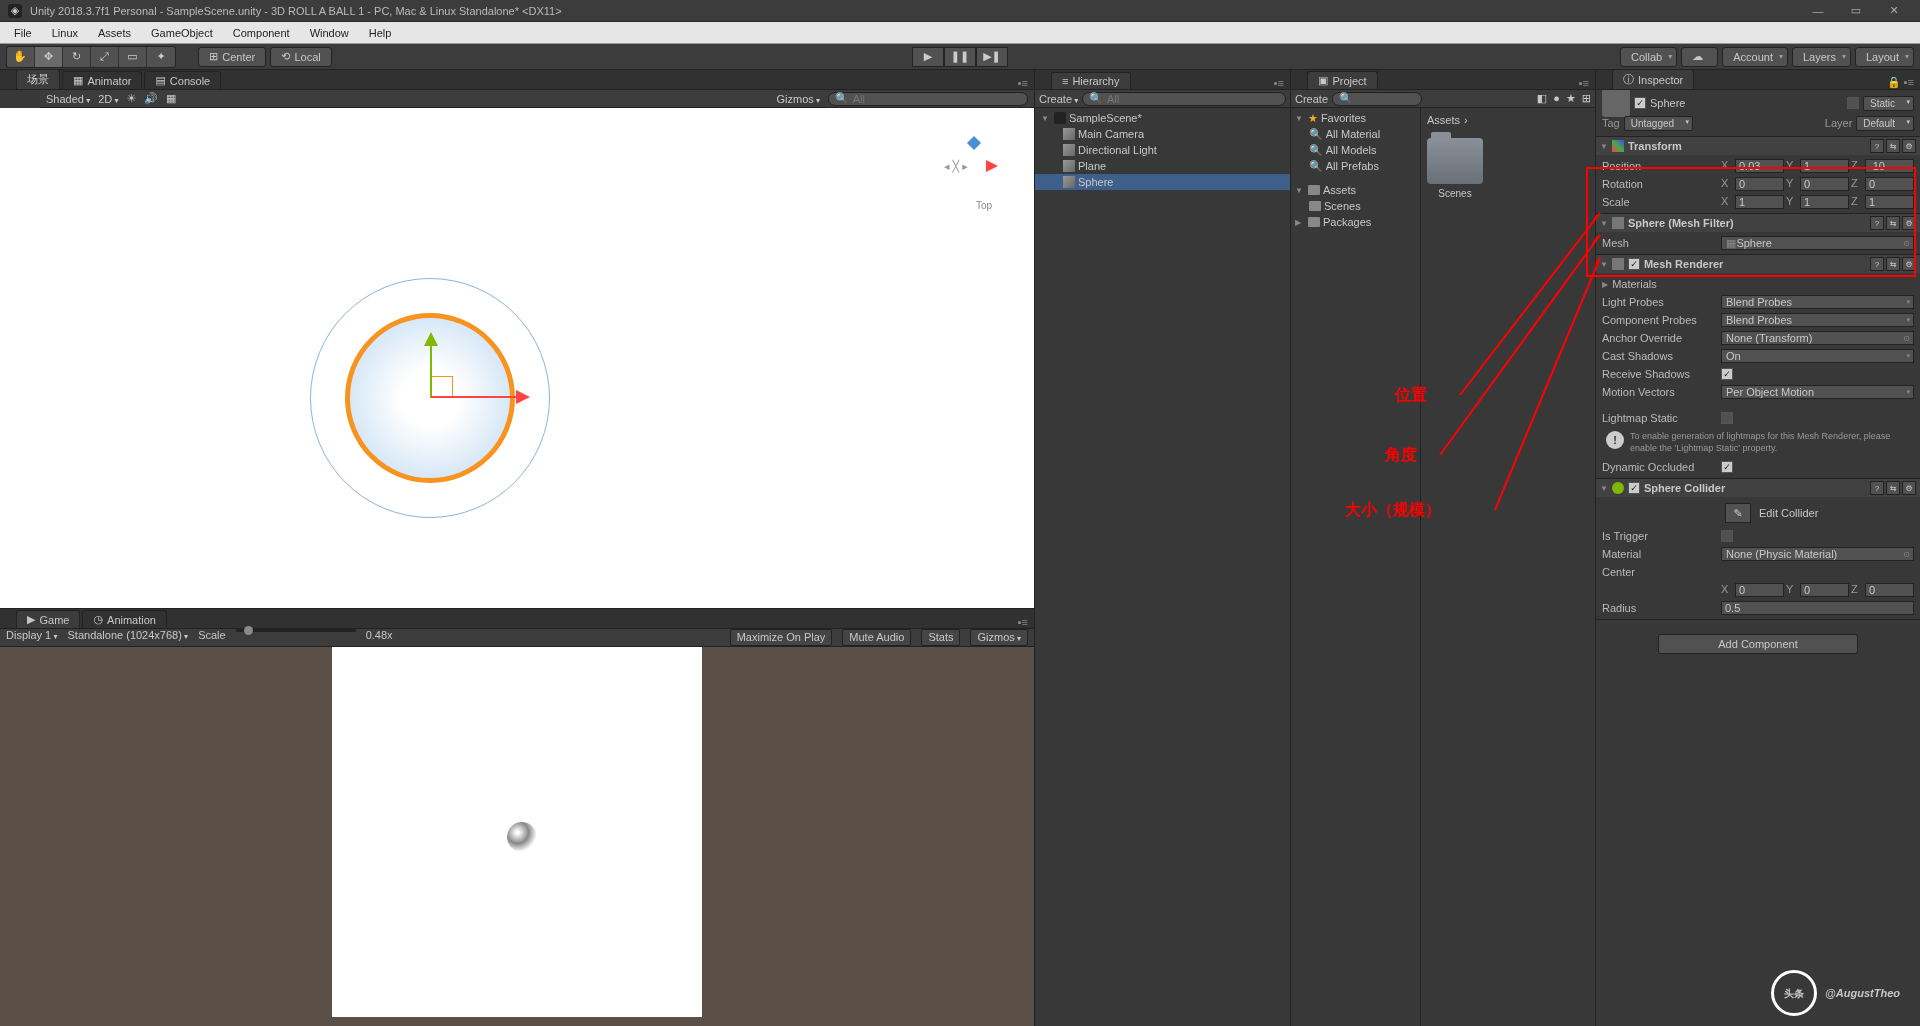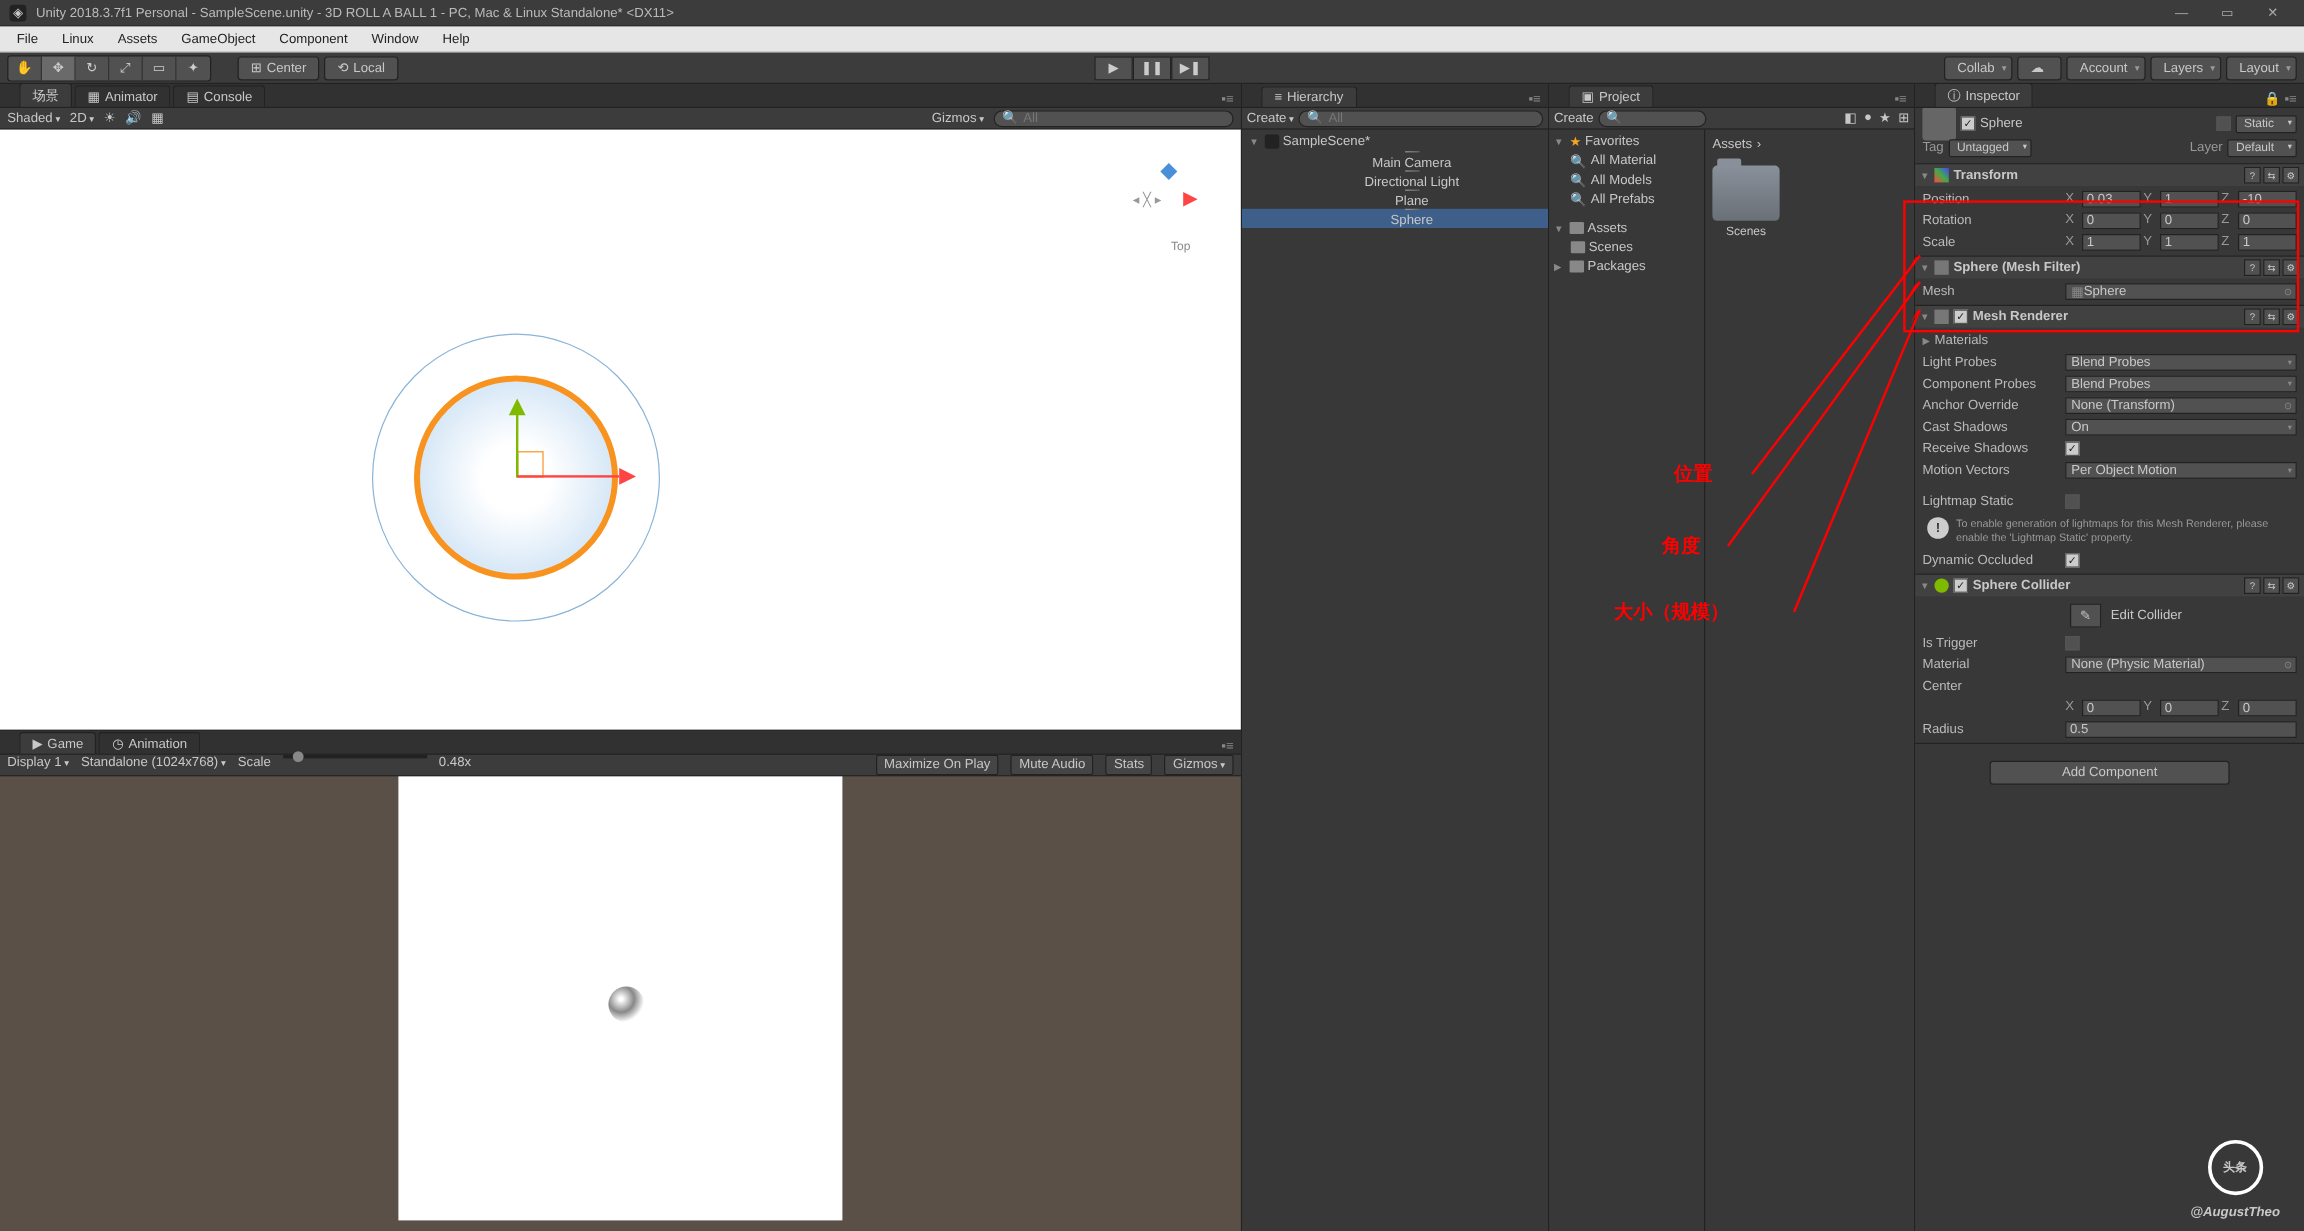--- a/index.html
+++ b/index.html
@@ -37,21 +37,21 @@
 .proj-col { width:305px; background:#383838; border-right:1px solid #222; display:flex; flex-direction:column;}
 .insp-col { flex:1; background:#383838; display:flex; flex-direction:column;}
 
 
 .tab-row { height:20px; background:#313131; display:flex; align-items:flex-end; padding-left:16px; border-bottom:1px solid #222;}
 .tab { padding:2px 10px; background:#3c3c3c; border:1px solid #222; border-bottom:none; border-radius:3px 3px 0 0; margin-right:2px; color:#ccc; display:flex;align-items:center; gap:4px;}
 .tab.inactive{ background:#313131; color:#888;}
 .tab-row .opts{margin-left:auto; padding:0 6px; color:#888;}
 
 
-.scene-tb { height:18px; background:#3c3c3c; display:flex; align-items:center; padding:0 6px; gap:8px; border-bottom:1px solid #222; font-size:10px; color:#aaa;}
+.scene-tb { height:18px; background:#3c3c3c; display:flex; align-items:center; padding:0 6px; gap:8px; border-bottom:1px solid #222; font-size:10px; color:#aaa;margin-left:40px;}
 .scene-tb .dd::after{content:" ▾"; font-size:8px;}
 .scene-tb .sep{flex:1;}
 .search{ background:#515151; border:1px solid #222; border-radius:8px; height:14px; width:200px; padding:0 6px; display:flex;align-items:center;}
 
 
 .scene-view { flex:1; background:#fff; position:relative; overflow:hidden;}
 .scene-view .circle-outer{ position:absolute; left:310px; top:170px; width:240px; height:240px; border:1px solid #8ab4d8; border-radius:50%;}
 .scene-view .circle-sphere{ position:absolute; left:345px; top:205px; width:170px; height:170px; border:5px solid #f7931e; border-radius:50%; background:radial-gradient(circle at 50% 50%, #fff 25%, #cfe3f5 80%);}
 .scene-view .g-vert{position:absolute; left:430px; top:235px; width:2px; height:55px; background:#7fba00;}
 .scene-view .g-arrow{position:absolute; left:424px; top:224px; width:0;height:0;border-left:7px solid transparent;border-right:7px solid transparent;border-bottom:14px solid #7fba00;}
@@ -78,21 +78,21 @@
 .h-tb{height:18px; background:#3c3c3c; display:flex;align-items:center; padding:0 4px; gap:4px; border-bottom:1px solid #222; font-size:10px;}
 .h-tb .create::after{content:" ▾"; font-size:8px;}
 .h-tb .search{flex:1; width:auto;}
 .tree{flex:1; overflow:auto; padding:2px 0;}
 .tree-item{ height:16px; display:flex; align-items:center; padding-left:6px; gap:3px;}
 .tree-item.sel{ background:#3e5f8a;}
 .tree-item .arr{width:10px; color:#888; font-size:8px;}
 .tree-item .ico{width:12px;height:12px; display:inline-block;}
 .ico.unity{ background:#222; border-radius:2px;}
 .ico.cube{ background:linear-gradient(135deg,#999,#666); }
-.tree-item.child{padding-left:28px;flex-direction:column;}
+.tree-item.child{padding-left:28px;}
 
 
 .proj-tb{height:18px; background:#3c3c3c; display:flex;align-items:center; padding:0 4px; gap:4px; border-bottom:1px solid #222; font-size:10px;}
 .proj-tb .icos{margin-left:auto; display:flex; gap:6px; color:#888;}
 .proj-body{flex:1; display:flex;}
 .proj-tree{width:130px; border-right:1px solid #222; padding:2px 0;}
 .proj-item{height:16px; display:flex;align-items:center; padding-left:4px; gap:3px;}
 .proj-item .arr{width:10px; font-size:8px; color:#888;}
 .proj-item .star{color:#f5a623;}
 .proj-item.child{padding-left:18px;}
@@ -141,21 +141,21 @@
 .edit-coll{display:flex; align-items:center; gap:8px; padding:4px 0;}
 .edit-btn{width:26px;height:20px; background:#515151; border:1px solid #222; display:flex;align-items:center;justify-content:center;}
 .add-comp{margin:14px auto; width:200px; height:20px; background:#515151; border:1px solid #222; border-radius:3px; display:flex;align-items:center;justify-content:center;}
 
 
 .red-box{position:absolute; border:2px solid #f00; pointer-events:none;}
 .red-txt{position:absolute; color:#f00; font-weight:bold; font-size:16px; font-family:"Microsoft YaHei",sans-serif;}
 svg.red-lines{position:absolute; top:0; left:0; pointer-events:none;}
 
 
-.wm{position:absolute; right:20px; bottom:10px; font-size:42px; color:rgba(255,255,255,0.85); font-style:italic; font-weight:bold; display:flex;align-items:center; gap:8px;flex-direction:column;}
+.wm{position:absolute; right:20px; bottom:10px; font-size:42px; color:rgba(255,255,255,0.85); font-style:italic; font-weight:bold; display:flex;align-items:center; gap:8px;}
 .wm .bubble{width:46px;height:46px; border:3px solid #fff; border-radius:50%; display:flex;align-items:center;justify-content:center; font-size:10px; font-style:normal; text-align:center; line-height:1.1;}
 </style>
 </head>
 <body>
 
 <div class="titlebar">
   <div class="logo">◈</div>
   <div class="title">Unity 2018.3.7f1 Personal - SampleScene.unity - 3D ROLL A BALL 1 - PC, Mac &amp; Linux Standalone* &lt;DX11&gt;</div>
   <div class="win-btns">
     <div class="win-btn">—</div>

